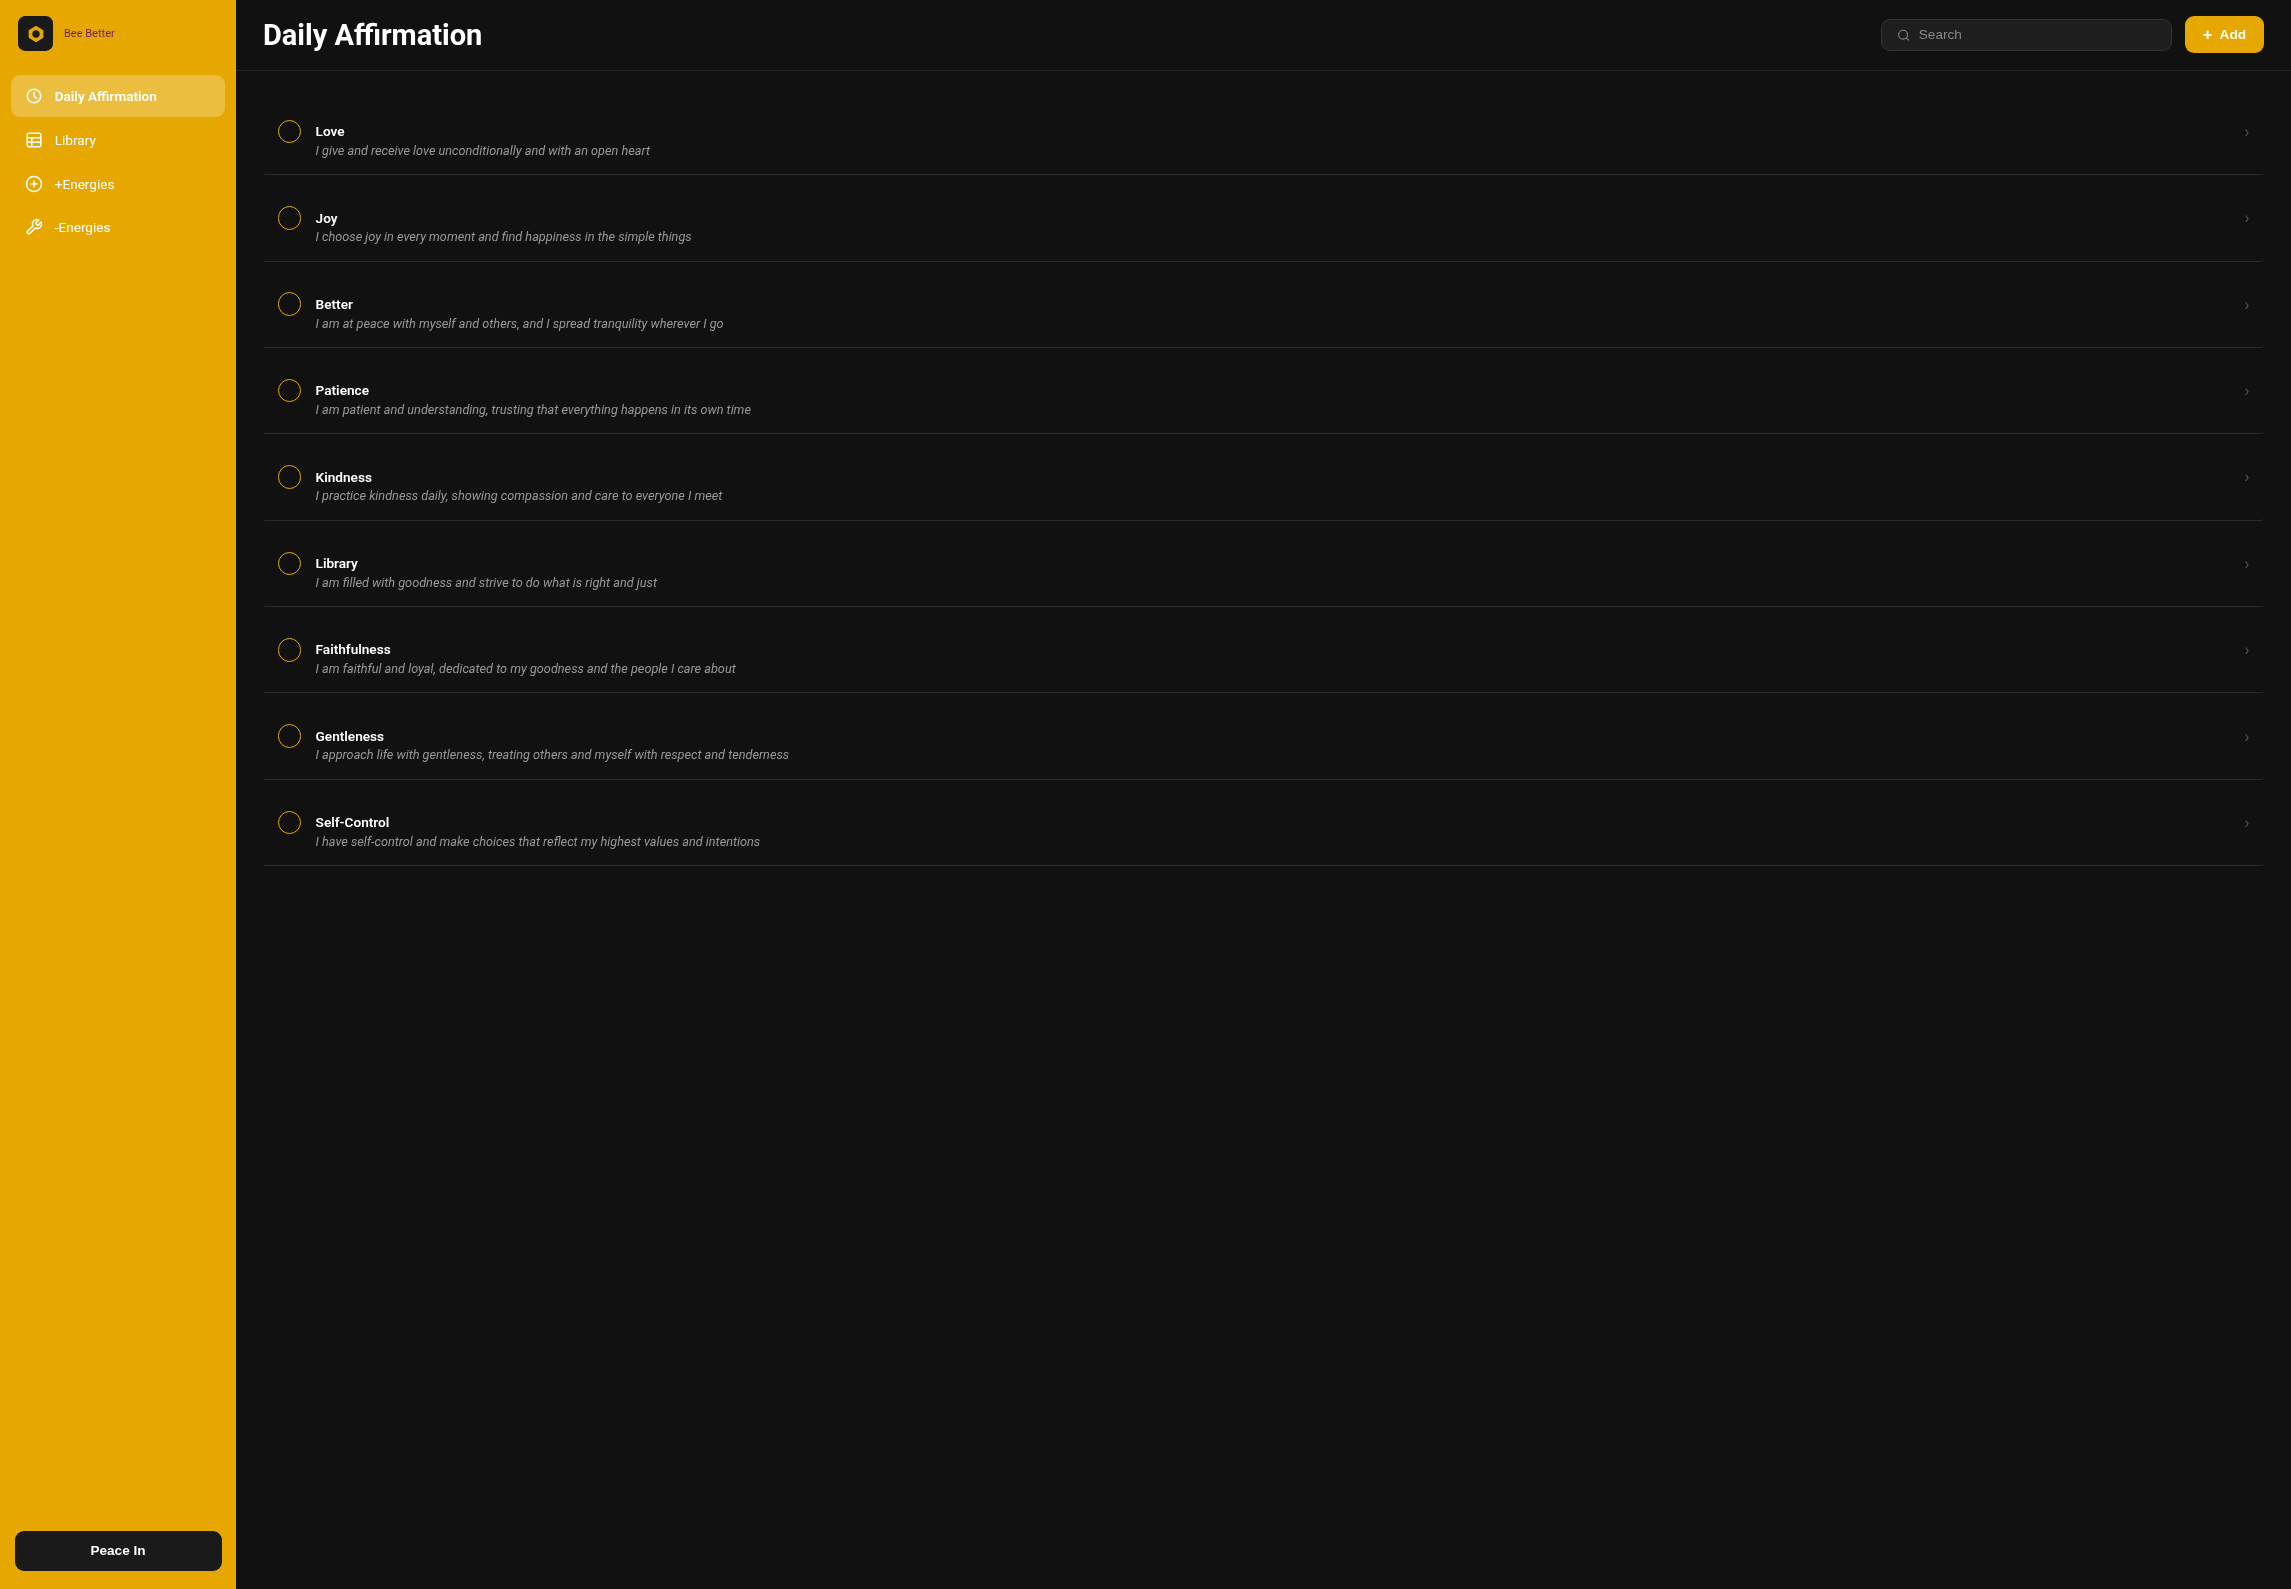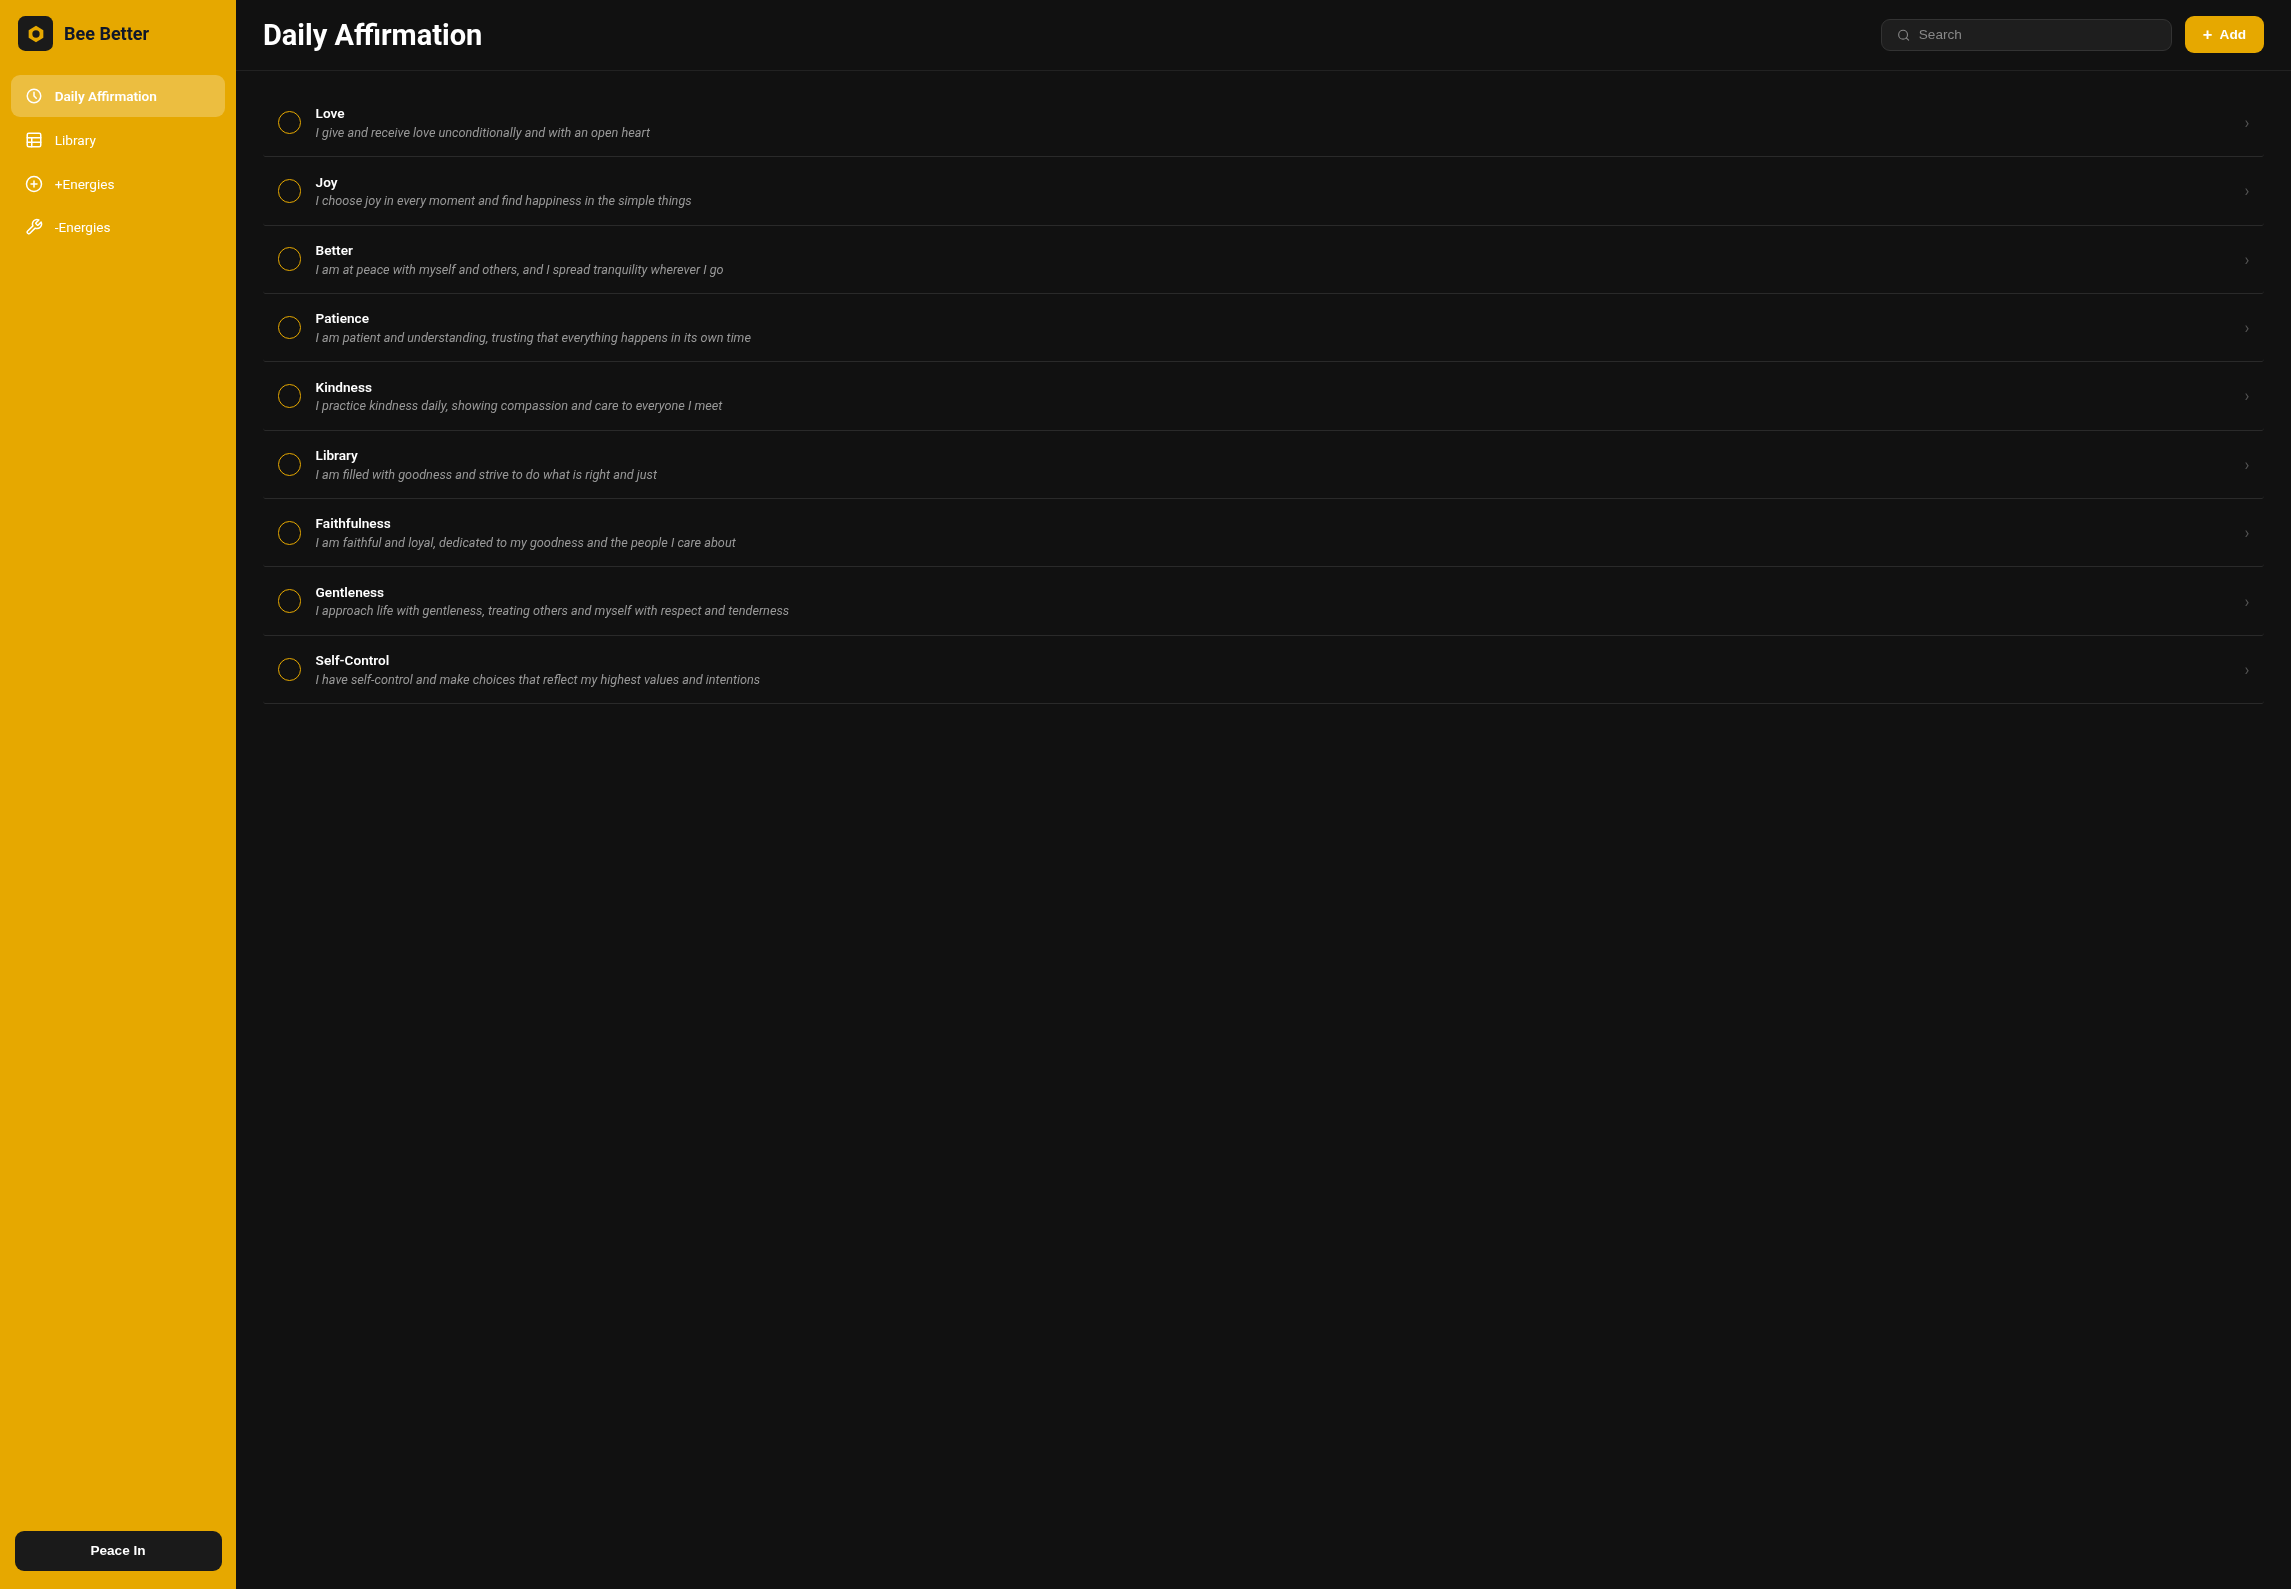--- a/index.html
+++ b/index.html
@@ -39,23 +39,23 @@
       align-items: center;
       justify-content: center;
     }
 
     .logo-icon svg {
       width: 22px;
       height: 22px;
     }
 
     .app-name {
-      font-size: 18px;
-      font-weight: 700;
-      color: #0f172a;
+      font-size: 11px;
+      font-weight: 400;
+      color: #701a75;
     }
 
     .sidebar-nav {
       display: flex;
       flex-direction: column;
       gap: 1.8px;
       padding: 7.3px 11px;
       flex: 1;
     }
 
@@ -191,20 +191,21 @@
     .circle-check {
       width: 23.6px;
       height: 23.6px;
       border-radius: 50%;
       border: 1.8px solid #e6a800;
       flex-shrink: 0;
     }
 
     .affirmation-text {
       flex: 1;
+      margin-top: 18px;
     }
 
     .affirmation-title {
       font-size: 13.6px;
       font-weight: 600;
       color: #fff;
       margin-bottom: 3.6px;
     }
 
     .affirmation-desc {

